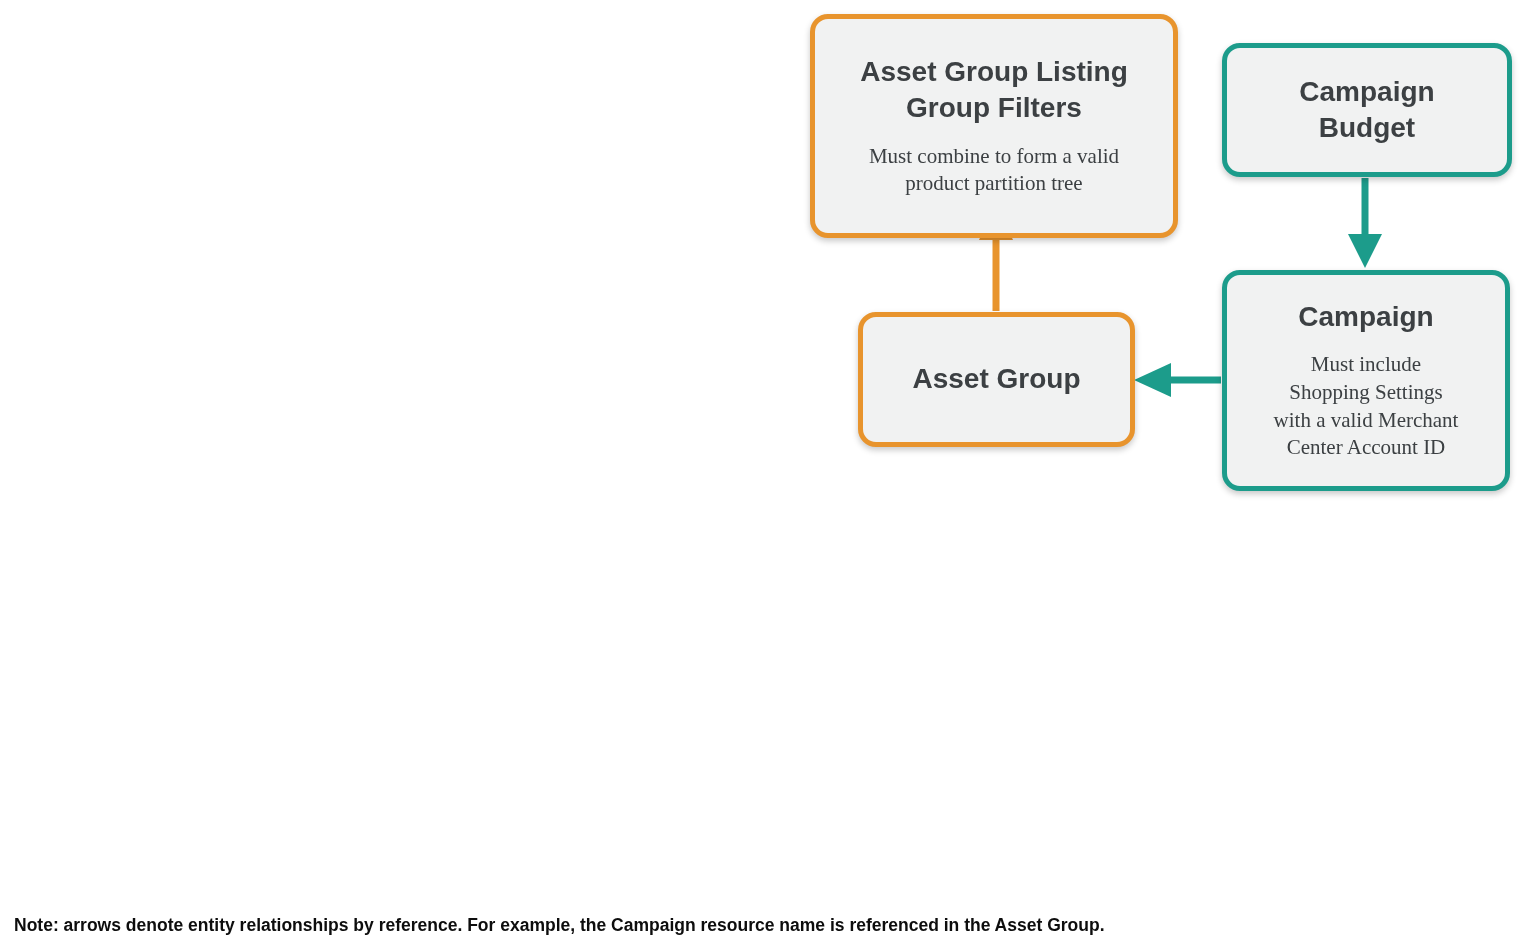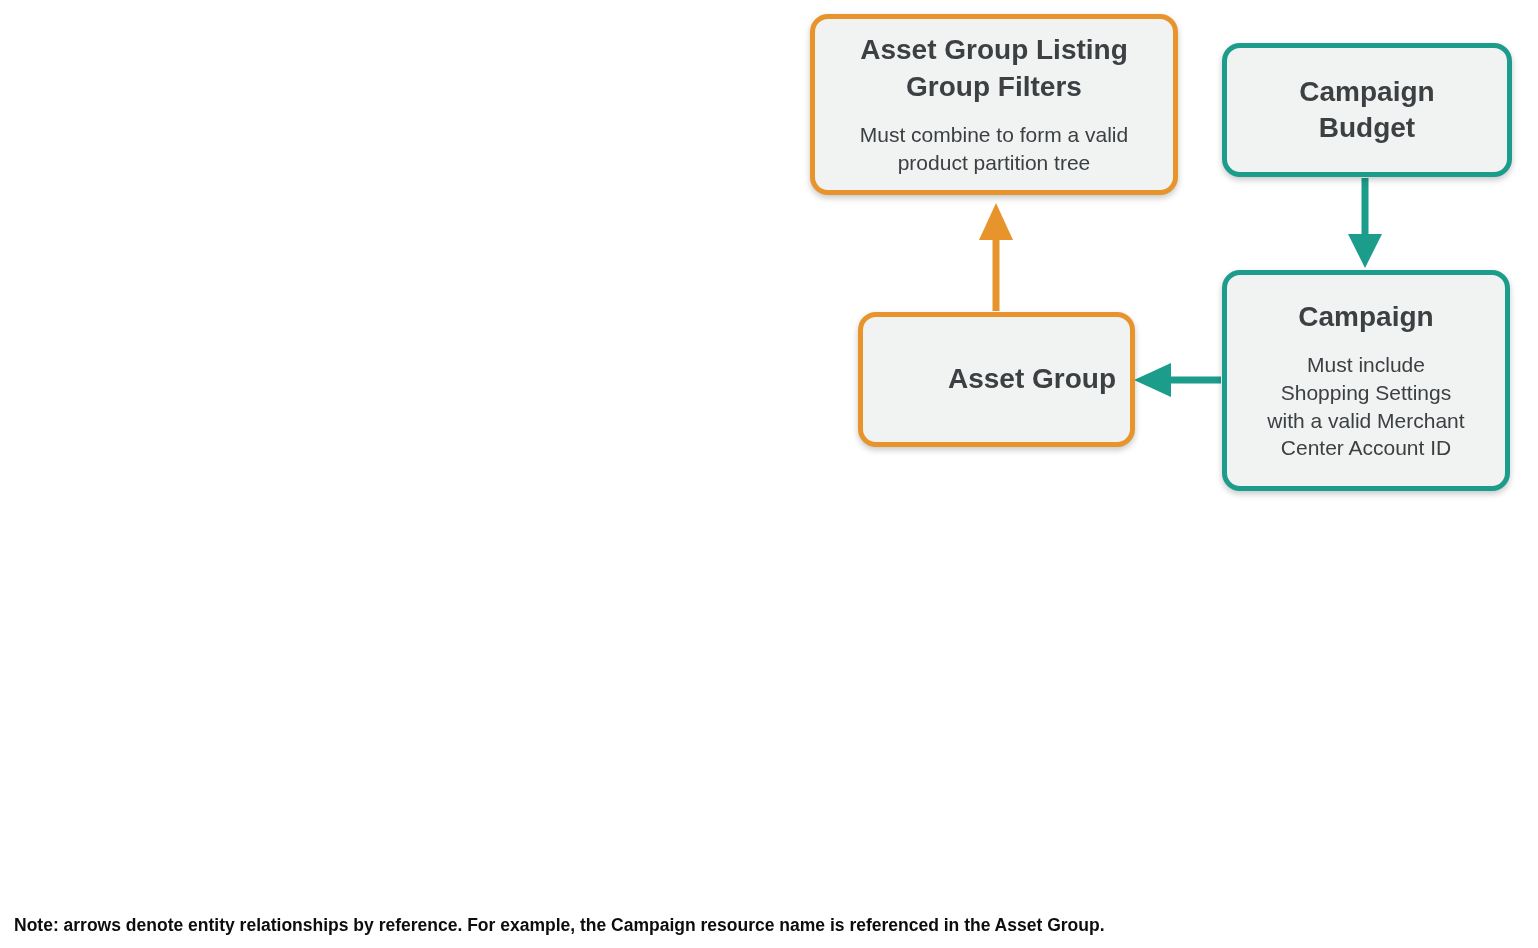--- a/index.html
+++ b/index.html
@@ -35,27 +35,28 @@
     line-height: 1.3;
     white-space: pre-line;
   }
   .node-subtitle {
     font-size: 21px;
     font-weight: normal;
     color: var(--text, #3c4043);
     line-height: 1.32;
     white-space: pre-line;
     margin-top: 16px;
+    font-family: Liberation Serif, serif;
   }
 
   
-  #node-filters      { left: 810px;  top: 14px;  width: 368px; height: 181px; }
+  #node-filters      { left: 810px;  top: 14px;  width: 368px; height: 224px; }
   #node-budget       { left: 1222px; top: 43px;  width: 290px; height: 134px; }
   #node-campaign     { left: 1222px; top: 270px; width: 288px; height: 221px; }
-  #node-asset-group  { left: 858px;  top: 312px; width: 277px; height: 135px; align-items: flex-end; }
+  #node-asset-group  { left: 858px;  top: 312px; width: 277px; height: 135px; }
 
   #node-budget .node-title { max-width: 200px; }
 
   .arrow-layer {
     position: absolute; left: 0; top: 0;
     width: 1538px; height: 948px;
     pointer-events: none;
   }
 
   .note {

